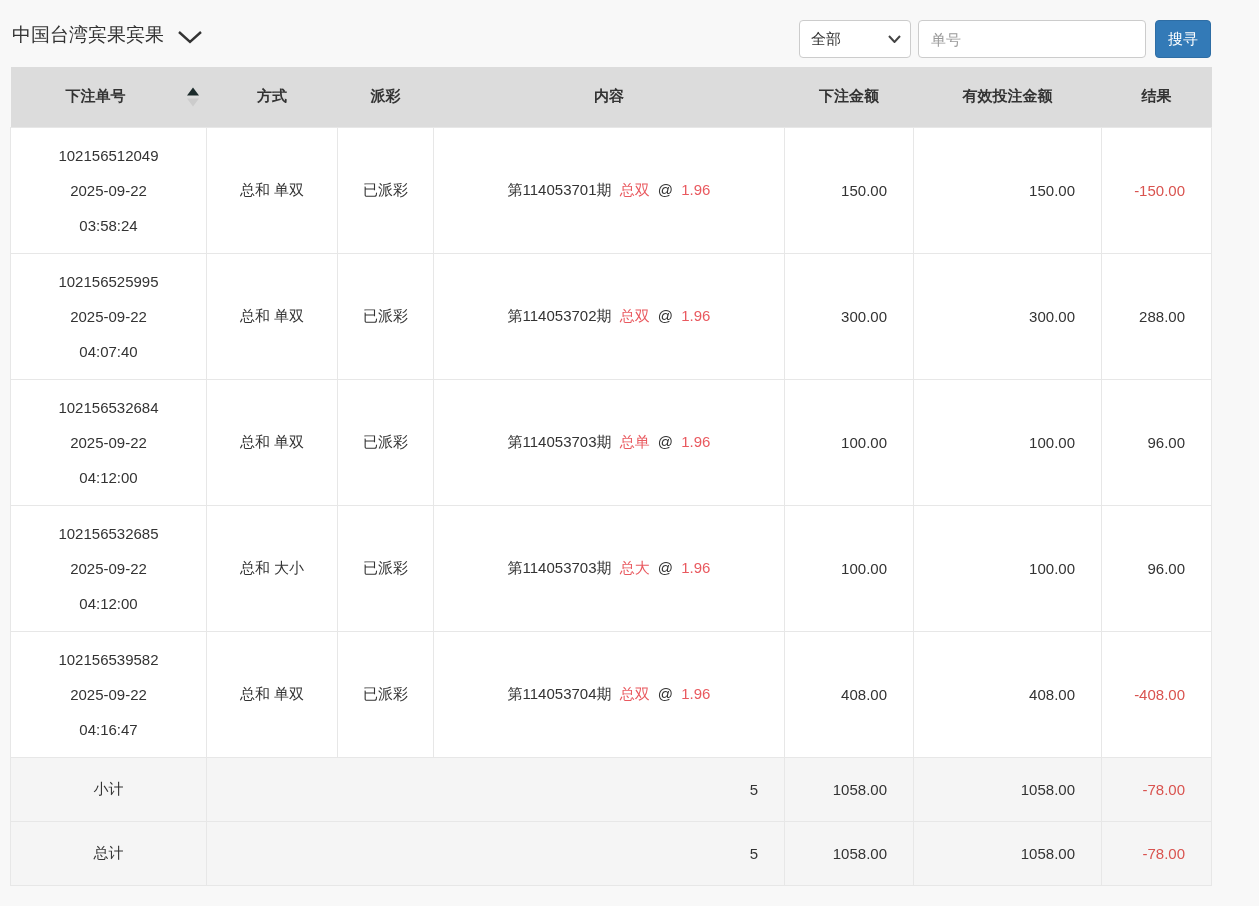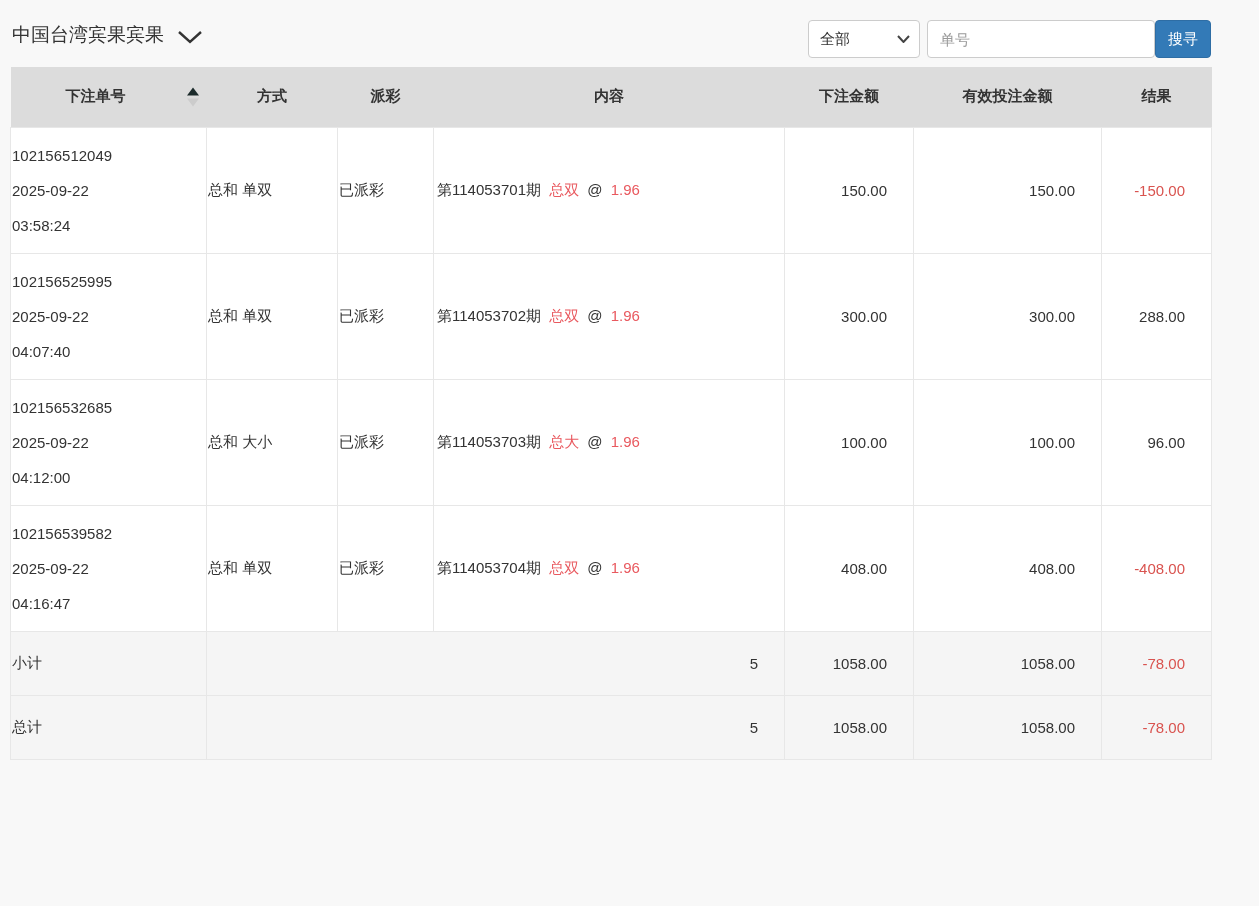--- a/index.html
+++ b/index.html
@@ -18,21 +18,21 @@
   }
   .title-chevron { display:inline-block; margin-top:3px; }
   .controls { position:absolute; right:0; top:20px; display:flex; align-items:flex-end; }
   .fake-select {
     width:112px; height:38px; background:#fff; border:1px solid #ccc; border-radius:4px;
     display:flex; align-items:center; justify-content:space-between;
     padding:0 9px 0 11px; font-size:15px; margin-right:7px; cursor:pointer;
   }
   .search-input {
     width:228px; height:38px; border:1px solid #ccc; border-radius:4px;
-    padding:0 12px; font-size:15px; color:var(--text,#333);
+    padding:0 12px; font-size:15px; margin-right:9px; color:var(--text,#333);
     outline:none; background:#fff;
     font-family: "Liberation Sans", "DejaVu Sans", sans-serif;
   }
   .search-input::placeholder { color: var(--placeholder, #999999); }
   .search-btn {
     width:56px; height:38px; background:var(--accent-blue,#337ab7);
     border:1px solid #2e6da4; border-radius:4px; color:#fff; font-size:15px;
     cursor:pointer; font-family:"Liberation Sans","DejaVu Sans",sans-serif;
   }
   
@@ -54,21 +54,21 @@
   .caret-up {
     width:0; height:0; border-left:6px solid transparent;
     border-right:6px solid transparent; border-bottom:8px solid #1c2b2b;
   }
   .caret-down {
     width:0; height:0; border-left:6px solid transparent;
     border-right:6px solid transparent; border-top:8px solid #cccccc;
   }
   tbody td {
     background:#fff; border:1px solid var(--border,#e7e7e7);
-    height:126px; vertical-align:middle; color:var(--text,#333);
+    height:126px; text-align:center; vertical-align:middle; color:var(--text,#333);
   }
   td.num { text-align:right; padding-right:26px; }
   .id-line { line-height:35px; }
   .red { color: var(--content-red, #e9595f); }
   td.result.neg, .neg { color: var(--result-red, #d9534f); }
   tr.summary td { background: var(--summary-bg, #f5f5f5); height:64px; }
   .content-cell span { margin:12px 2px; }
 </style>
 </head>
 <body>
@@ -152,20 +152,38 @@
         <span>第114053702期</span>
         <span class="red">总双</span>
         <span>@</span>
         <span class="red">1.96</span>
       </td>
       <td class="num">300.00</td>
       <td class="num">300.00</td>
       <td class="num result">288.00</td>
     </tr>
 
+    <tr>
+      <td>
+        <div class="id-line">102156532684</div>
+        <div class="id-line">2025-09-22</div>
+        <div class="id-line">04:12:00</div>
+      </td>
+      <td>总和 单双</td>
+      <td>已派彩</td>
+      <td class="content-cell">
+        <span>第114053703期</span>
+        <span class="red">总单</span>
+        <span>@</span>
+        <span class="red">1.96</span>
+      </td>
+      <td class="num">100.00</td>
+      <td class="num">100.00</td>
+      <td class="num result">96.00</td>
+    </tr>
 
     <tr>
       <td>
         <div class="id-line">102156532685</div>
         <div class="id-line">2025-09-22</div>
         <div class="id-line">04:12:00</div>
       </td>
       <td>总和 大小</td>
       <td>已派彩</td>
       <td class="content-cell">

